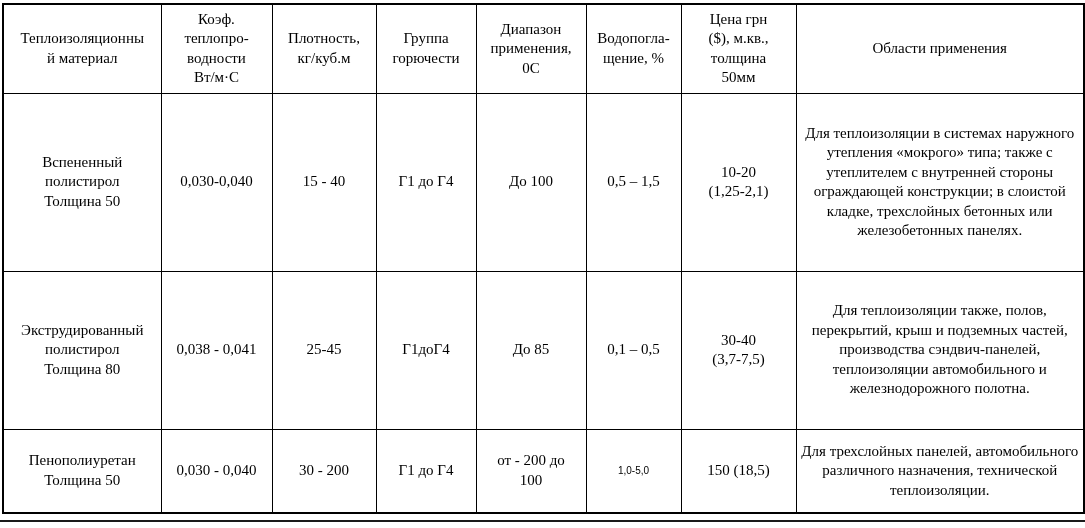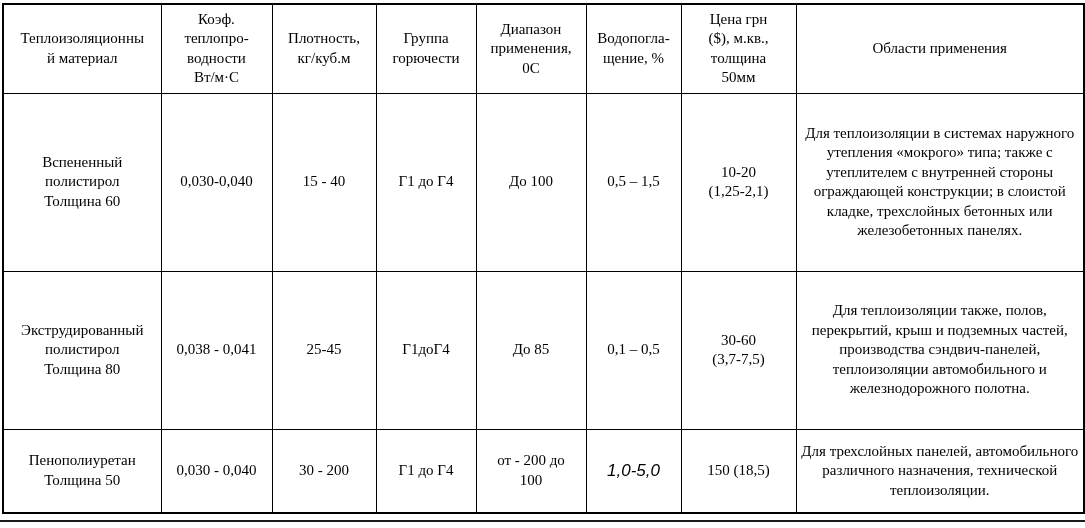--- a/index.html
+++ b/index.html
@@ -36,22 +36,21 @@
     padding: 2px 6px;
     white-space: pre-line;
     overflow: hidden;
     box-sizing: border-box;
   }
   table.insulation td.applications {
     padding: 2px 0;
   }
   table.insulation td.sans {
     font-family: "Liberation Sans", "DejaVu Sans", sans-serif;
-    font-size: 17px;
-    font-style: italic;
+    font-size: 10px;
   }
   tr.header-row { height: 89px; }
   tr.row-0 { height: 178px; }
   tr.row-1 { height: 158px; }
   tr.row-2 { height: 84px; }
   .bottom-line {
     position: absolute;
     left: 0;
     top: 520px;
     width: 1085px;
@@ -96,40 +95,40 @@
 ($), м.кв.,
 толщина
 50мм</th>
         <th>Области применения</th>
       </tr>
     </thead>
     <tbody>
       <tr class="row-0">
         <td>Вспененный
 полистирол
-Толщина 60</td>
+Толщина 50</td>
         <td>0,030-0,040</td>
         <td>15 - 40</td>
         <td>Г1 до Г4</td>
         <td>До 100</td>
         <td>0,5 – 1,5</td>
         <td>10-20
 (1,25-2,1)</td>
         <td class="applications">Для теплоизоляции в системах наружного утепления «мокрого» типа; также с утеплителем с внутренней стороны ограждающей конструкции; в слоистой кладке, трехслойных бетонных или железобетонных панелях.</td>
       </tr>
       <tr class="row-1">
         <td>Экструдированный
 полистирол
 Толщина 80</td>
         <td>0,038 - 0,041</td>
         <td>25-45</td>
         <td>Г1доГ4</td>
         <td>До 85</td>
         <td>0,1 – 0,5</td>
-        <td>30-60
+        <td>30-40
 (3,7-7,5)</td>
         <td class="applications">Для теплоизоляции также, полов, перекрытий, крыш и подземных частей, производства сэндвич-панелей, теплоизоляции автомобильного и железнодорожного полотна.</td>
       </tr>
       <tr class="row-2">
         <td>Пенополиуретан
 Толщина 50</td>
         <td>0,030 - 0,040</td>
         <td>30 - 200</td>
         <td>Г1 до Г4</td>
         <td>от - 200 до

